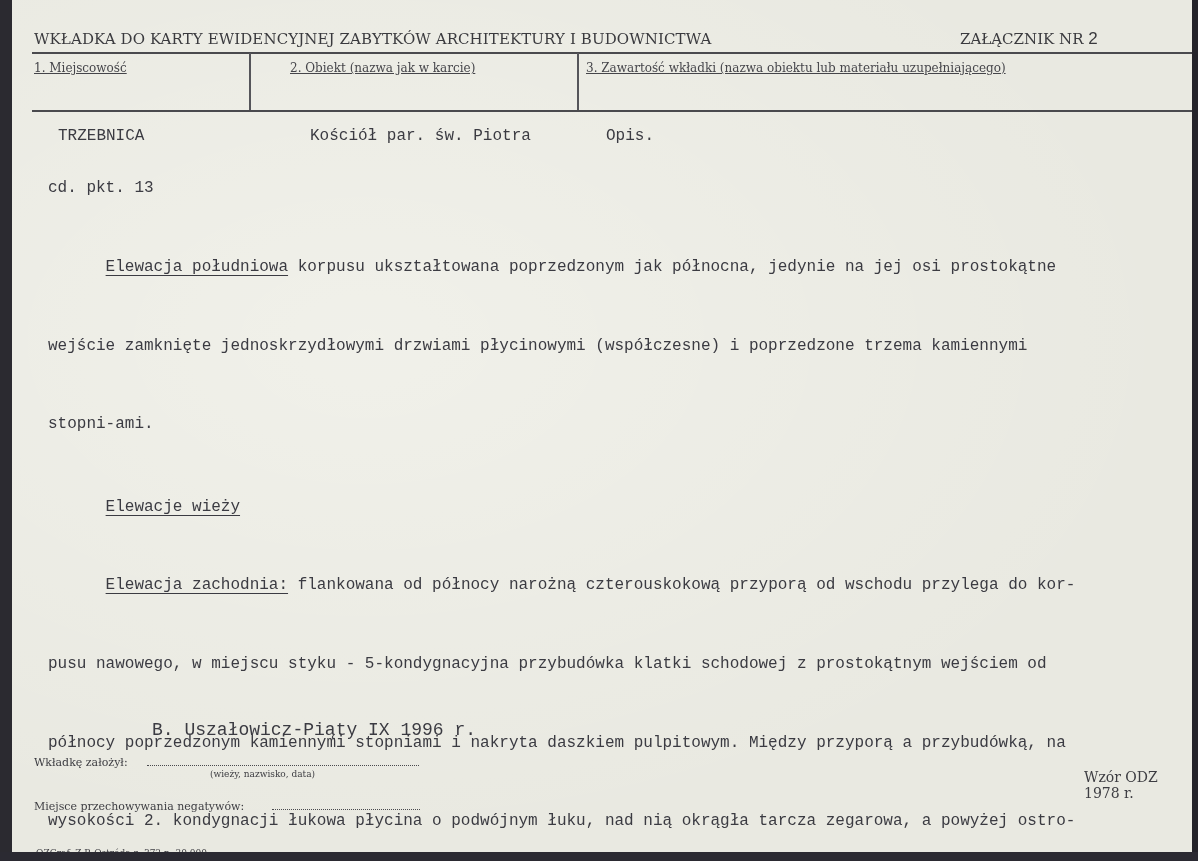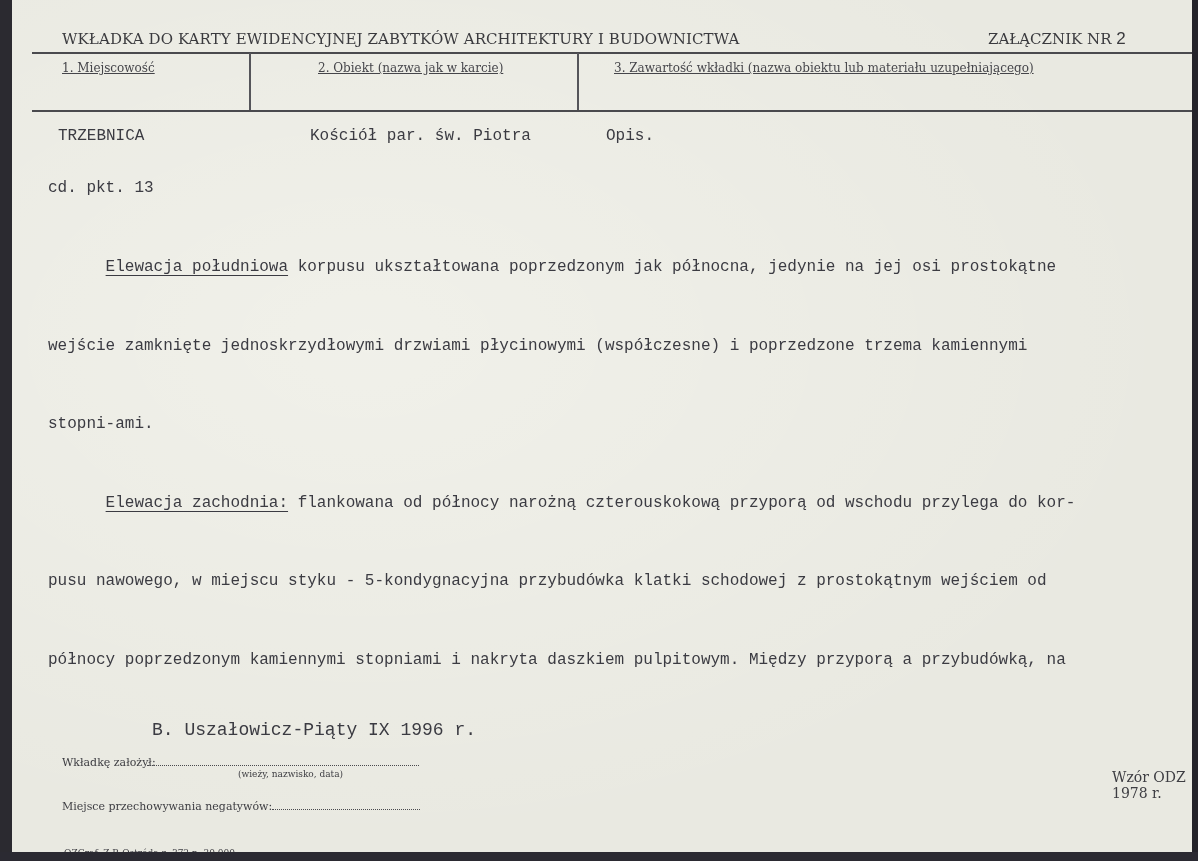--- a/index.html
+++ b/index.html
@@ -39,21 +39,20 @@
     .edge-left {
       position: absolute;
       left: 0;
       top: 0;
       width: 12px;
       height: 861px;
       background: #2b2a30;
     }
     .print {
       font-family: "DejaVu Serif", "Liberation Serif", serif;
-      margin-left: 28px;
     }
     .type {
       font-family: "Liberation Mono", "DejaVu Sans Mono", monospace;
       color: #3b3b42;
     }
     .form-title {
       position: absolute;
       left: 22px;
       top: 30px;
       font-size: 15px;
@@ -155,23 +154,25 @@
   <div class="cell-value type" style="left:298px; top:79px;">Kościół par. św. Piotra</div>
 
   <div class="cell-label print" style="left:574px; top:61px;">3. Zawartość wkładki (nazwa obiektu lub materiału uzupełniającego)</div>
   <div class="cell-value type" style="left:594px; top:79px;">Opis.</div>
 
   <div class="body-text type">
     <span class="line">cd. pkt. 13</span>
     <span class="line">      <span class="ul">Elewacja południowa</span><span> korpusu ukształtowana poprzedzonym jak północna, jedynie na jej osi prostokątne</span></span>
     <span class="line">wejście zamknięte jednoskrzydłowymi drzwiami płycinowymi (współczesne) i poprzedzone trzema kamiennymi</span>
     <span class="line">stopni-ami.</span>
+    <span class="line" style="margin-top:4px;">      <span class="ul">Elewacje wieży</span></span>
     <span class="line">      <span class="ul">Elewacja zachodnia:</span><span> flankowana od północy narożną czterouskokową przyporą od wschodu przylega do kor-</span></span>
     <span class="line">pusu nawowego, w miejscu styku - 5-kondygnacyjna przybudówka klatki schodowej z prostokątnym wejściem od</span>
     <span class="line">północy poprzedzonym kamiennymi stopniami i nakryta daszkiem pulpitowym. Między przyporą a przybudówką, na</span>
+    <span class="line">wysokości 2. kondygnacji łukowa płycina o podwójnym łuku, nad nią okrągła tarcza zegarowa, a powyżej ostro-</span>
     
     
     
     
     
     
     
     
     
     

